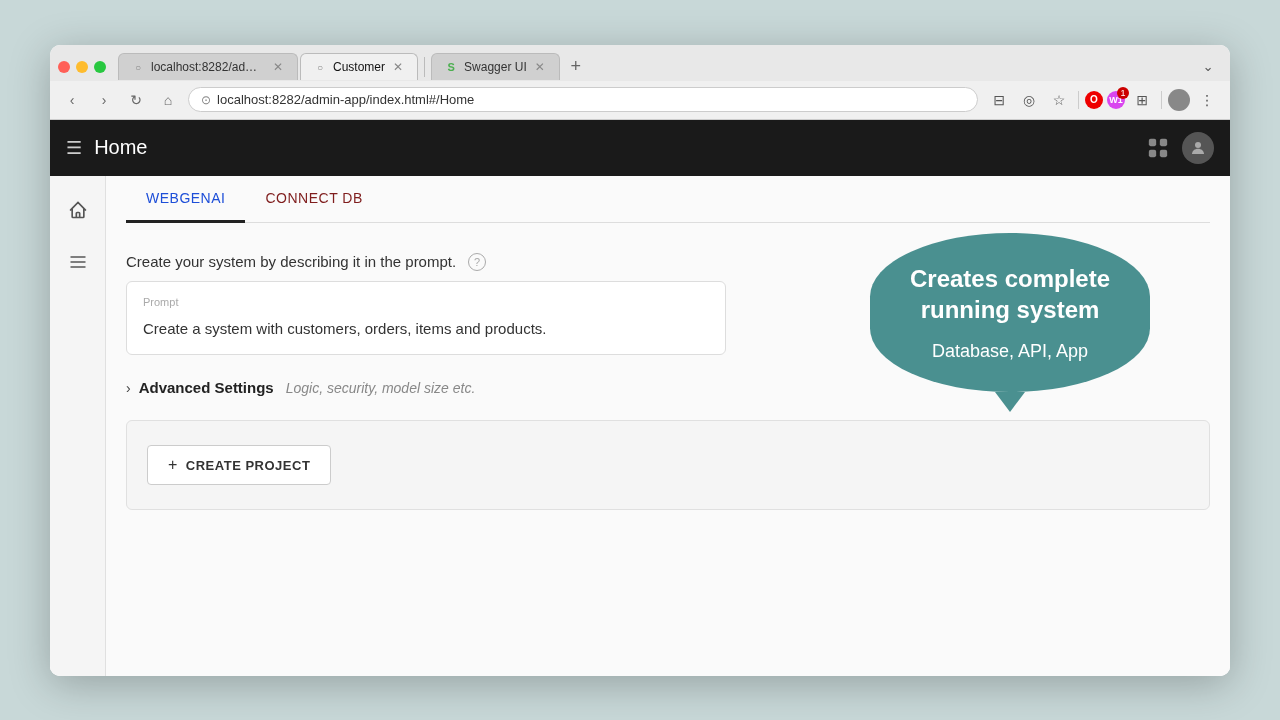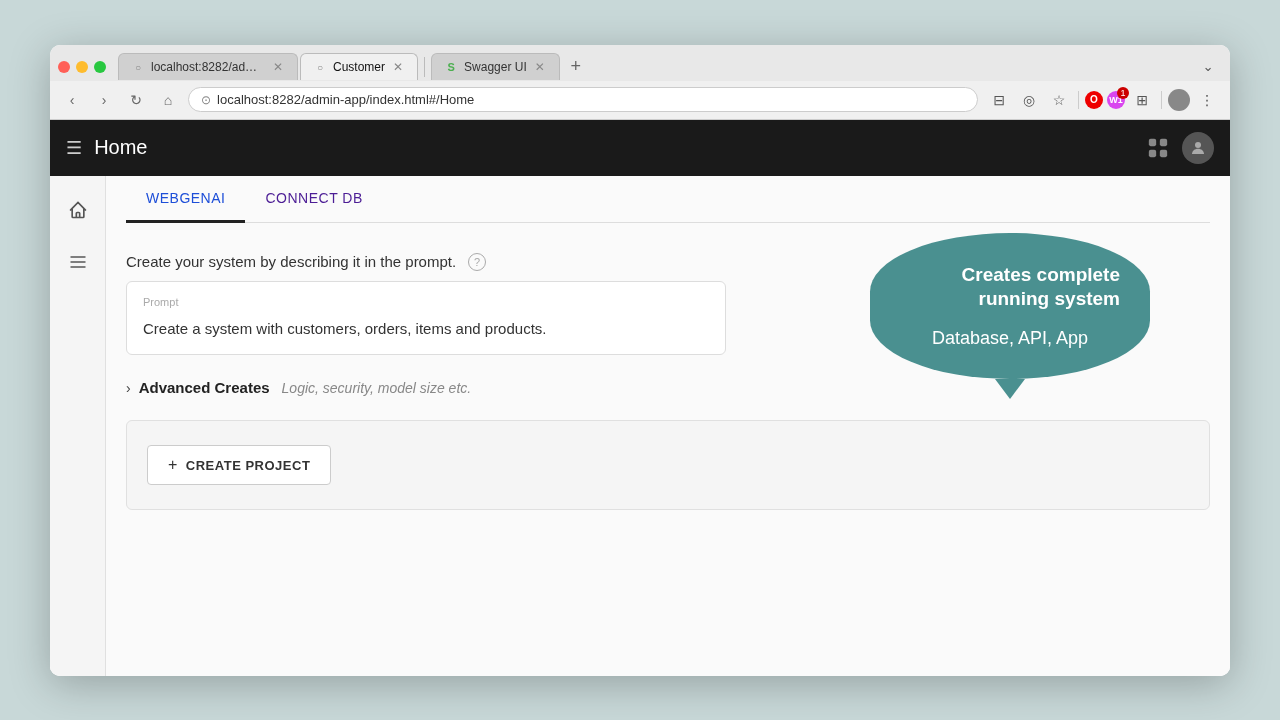--- a/index.html
+++ b/index.html
@@ -346,21 +346,21 @@
     .nav-tabs {
       display: flex;
       border-bottom: 1px solid #ddd;
       margin-bottom: 30px;
     }
 
     .nav-tab {
       padding: 14px 20px;
       font-size: 14px;
       font-weight: 500;
-      color: #4c1d95;
+      color: #7f1d1d;
       cursor: pointer;
       letter-spacing: 0.5px;
       border-bottom: 3px solid transparent;
       margin-bottom: -1px;
     }
 
     .nav-tab.active {
       color: #1d4ed8;
       border-bottom: 3px solid #222;
     }
@@ -433,25 +433,24 @@
       position: absolute;
       bottom: -20px;
       left: 50%;
       transform: translateX(-50%);
       border-width: 20px 15px 0 15px;
       border-style: solid;
       border-color: #4a9090 transparent transparent transparent;
     }
 
     .speech-bubble-title {
-      font-size: 19px;
+      font-size: 24px;
       font-weight: 600;
       margin-bottom: 16px;
       line-height: 1.3;
-      text-align: right;
     }
 
     .speech-bubble-sub {
       font-size: 18px;
     }
 
     
     .advanced-settings {
       margin-bottom: 24px;
     }
@@ -640,21 +639,21 @@
           </div>
 
           <div class="speech-bubble">
             <div class="speech-bubble-title">Creates complete running system</div>
             <div class="speech-bubble-sub">Database, API, App</div>
           </div>
 
           <div class="advanced-settings">
             <div class="advanced-toggle">
               <span class="chevron-icon">›</span>
-              <span class="advanced-title">Advanced Creates</span>
+              <span class="advanced-title">Advanced Settings</span>
               <span class="advanced-subtitle">Logic, security, model size etc.</span>
             </div>
           </div>
 
           <div class="create-section">
             <button class="create-btn">
               <span class="plus-icon">+</span>
               <span>CREATE PROJECT</span>
             </button>
           </div>

